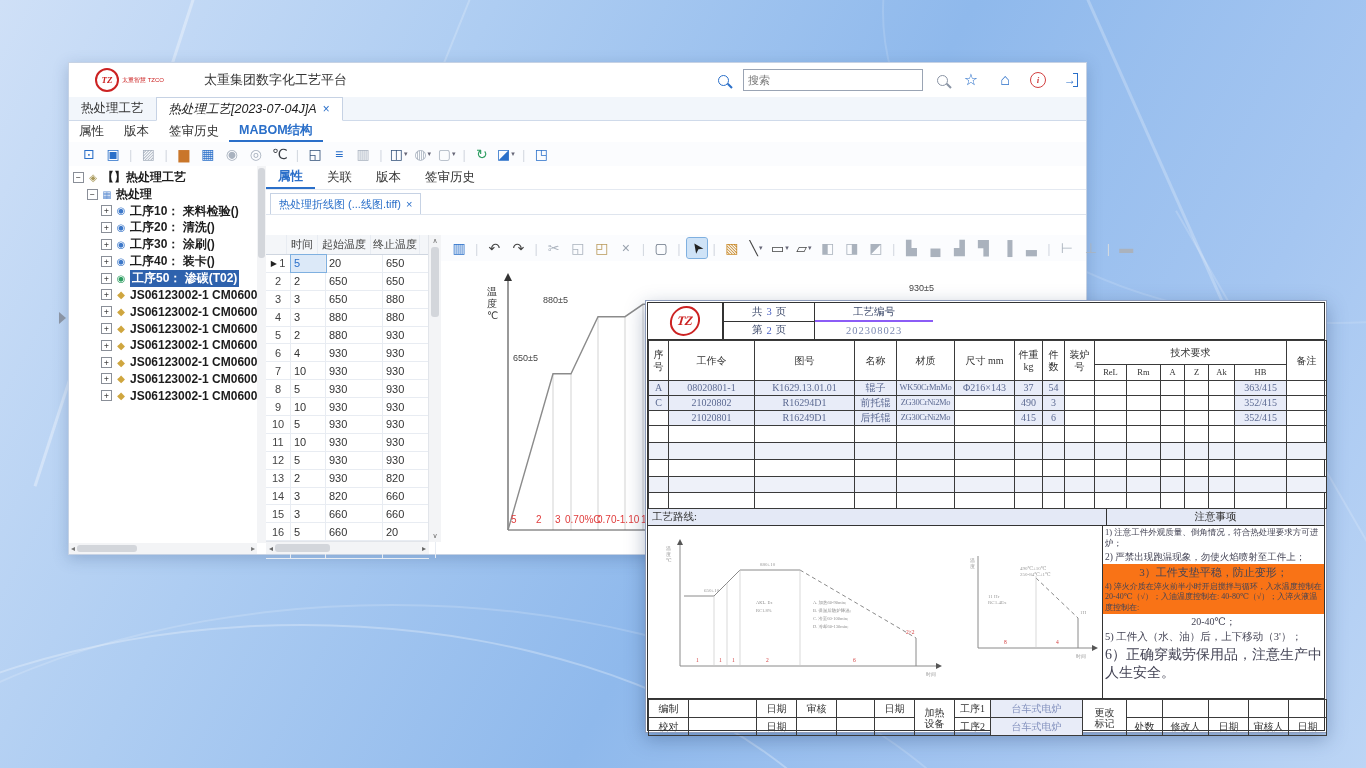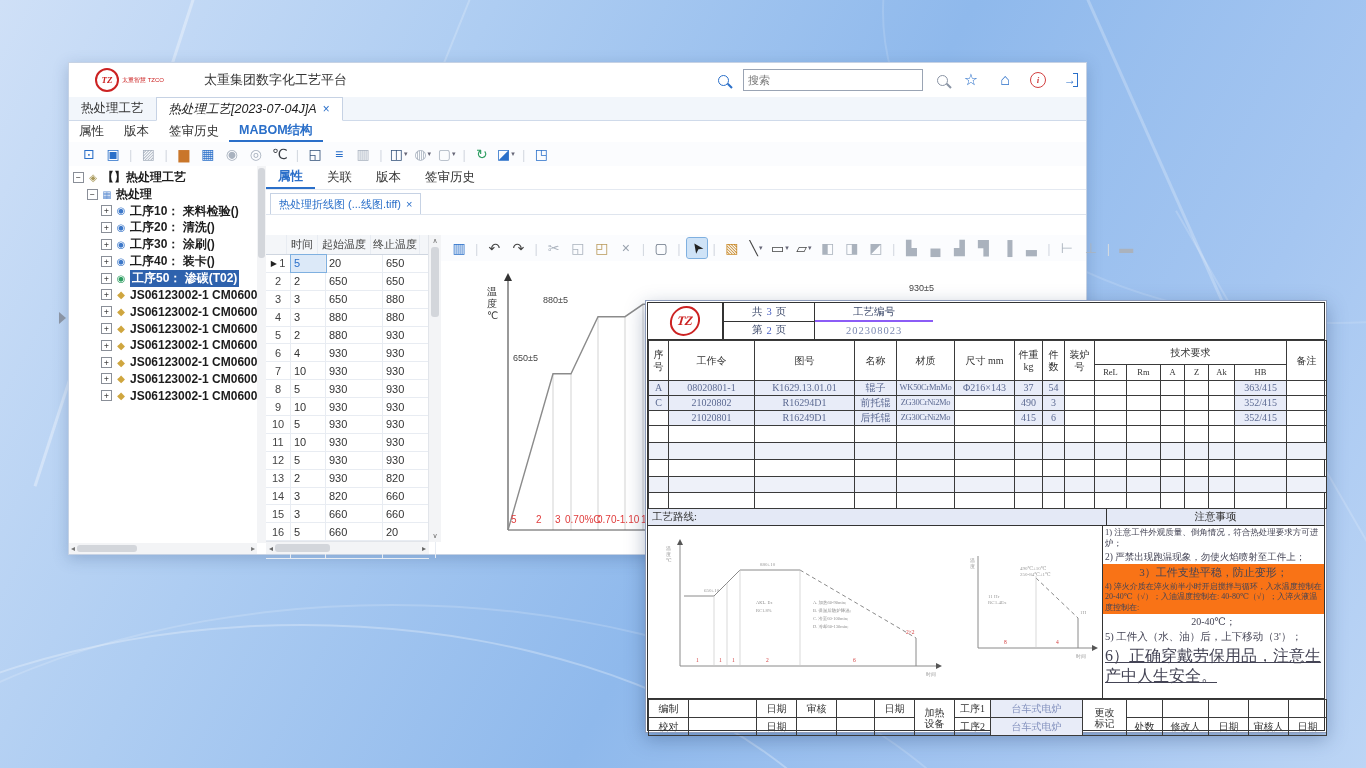--- a/index.html
+++ b/index.html
@@ -873,21 +873,21 @@
           </g>
         </svg>
       </div>
       <div class="notes-area" id="notes-area">
           <div class="note-item" style="font-size: 8.5px; text-align: left;">1) 注意工件外观质量、倒角情况，符合热处理要求方可进炉；</div>
           <div class="note-item" style="font-size: 9.5px; text-align: left;">2) 严禁出现跑温现象，勿使火焰喷射至工件上；</div>
           <div class="note-item tint" style="font-size: 11px; text-align: center;">3）工件支垫平稳，防止变形；</div>
           <div class="note-item tint" style="font-size: 8px; text-align: left;">4) 淬火介质在淬火前半小时开启搅拌与循环，入水温度控制在20-40℃（√）；入油温度控制在: 40-80℃（√）；入淬火液温度控制在:</div>
           <div class="note-item" style="font-size: 10px; text-align: center;">20-40℃；</div>
           <div class="note-item" style="font-size: 10.5px; text-align: left;">5) 工件入（水、油）后，上下移动（3'）；</div>
-          <div class="note-item" style="font-size: 16px; text-align: left; text-decoration: underline;">6）正确穿戴劳保用品，注意生产中人生安全。</div>
+          <div class="note-item" style="font-size: 14px; text-align: left;">6）正确穿戴劳保用品，注意生产中人生安全。</div>
         </div>
     </div>
 
     <table class="doc-foot">
       <colgroup>
         <col style="width:40px">
           <col style="width:68px">
           <col style="width:40px">
           <col style="width:40px">
         <col style="width:38px">

